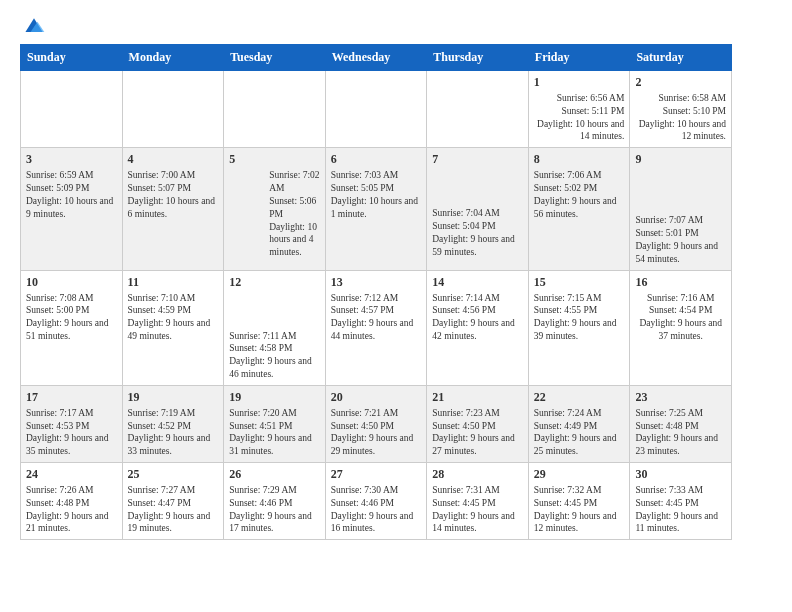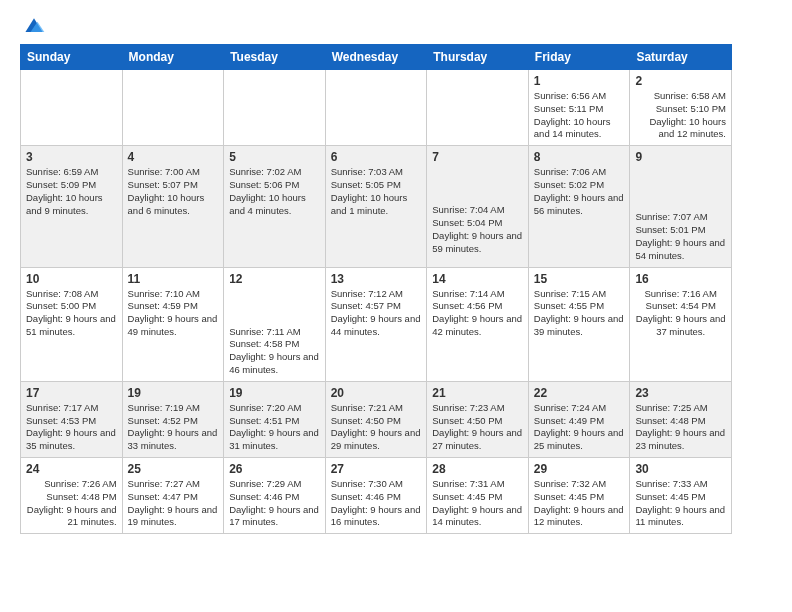--- a/index.html
+++ b/index.html
@@ -5,20 +5,21 @@
     * { margin: 0; padding: 0; box-sizing: border-box; }
     body {
       font-family: Arial, sans-serif;
       background: #fff;
       width: 792px;
       min-height: 612px;
     }
     .page {
       width: 752px;
       padding: 16px 20px 10px 20px;
+      font-family: Liberation Serif, serif;
     }
     .header {
       display: flex;
       align-items: flex-start;
       justify-content: space-between;
       margin-bottom: 8px;
     }
     .logo {
       display: flex;
       flex-direction: column;
@@ -145,21 +146,21 @@
     </thead>
     <tbody id="calendar-body">
     <tr>
           <td class="empty-cell"></td>
           <td class="empty-cell"></td>
           <td class="empty-cell"></td>
           <td class="empty-cell"></td>
           <td class="empty-cell"></td>
           <td>
             <span class="day-number">1</span>
-            <div class="day-info" style="white-space: pre-line;">Sunrise: 6:56 AM
+            <div class="day-info" style="white-space: pre-line; text-align: right;">Sunrise: 6:56 AM
 Sunset: 5:11 PM
 Daylight: 10 hours and 14 minutes.</div>
           </td>
           <td>
             <span class="day-number">2</span>
             <div class="day-info" style="white-space: pre-line; text-align: right;">Sunrise: 6:58 AM
 Sunset: 5:10 PM
 Daylight: 10 hours and 12 minutes.</div>
           </td>
         </tr>
@@ -171,21 +172,21 @@
 Daylight: 10 hours and 9 minutes.</div>
           </td>
           <td>
             <span class="day-number">4</span>
             <div class="day-info" style="white-space: pre-line;">Sunrise: 7:00 AM
 Sunset: 5:07 PM
 Daylight: 10 hours and 6 minutes.</div>
           </td>
           <td>
             <span class="day-number">5</span>
-            <div class="day-info" style="white-space: pre-line;">Sunrise: 7:02 AM
+            <div class="day-info" style="white-space: pre-line; margin-left: 40px;">Sunrise: 7:02 AM
 Sunset: 5:06 PM
 Daylight: 10 hours and 4 minutes.</div>
           </td>
           <td>
             <span class="day-number">6</span>
             <div class="day-info" style="white-space: pre-line;">Sunrise: 7:03 AM
 Sunset: 5:05 PM
 Daylight: 10 hours and 1 minute.</div>
           </td>
           <td>
@@ -291,21 +292,21 @@
           <td>
             <span class="day-number">23</span>
             <div class="day-info" style="white-space: pre-line;">Sunrise: 7:25 AM
 Sunset: 4:48 PM
 Daylight: 9 hours and 23 minutes.</div>
           </td>
         </tr>
         <tr>
           <td>
             <span class="day-number">24</span>
-            <div class="day-info" style="white-space: pre-line; text-align: right;">Sunrise: 7:26 AM
+            <div class="day-info" style="white-space: pre-line;">Sunrise: 7:26 AM
 Sunset: 4:48 PM
 Daylight: 9 hours and 21 minutes.</div>
           </td>
           <td>
             <span class="day-number">25</span>
             <div class="day-info" style="white-space: pre-line;">Sunrise: 7:27 AM
 Sunset: 4:47 PM
 Daylight: 9 hours and 19 minutes.</div>
           </td>
           <td>

